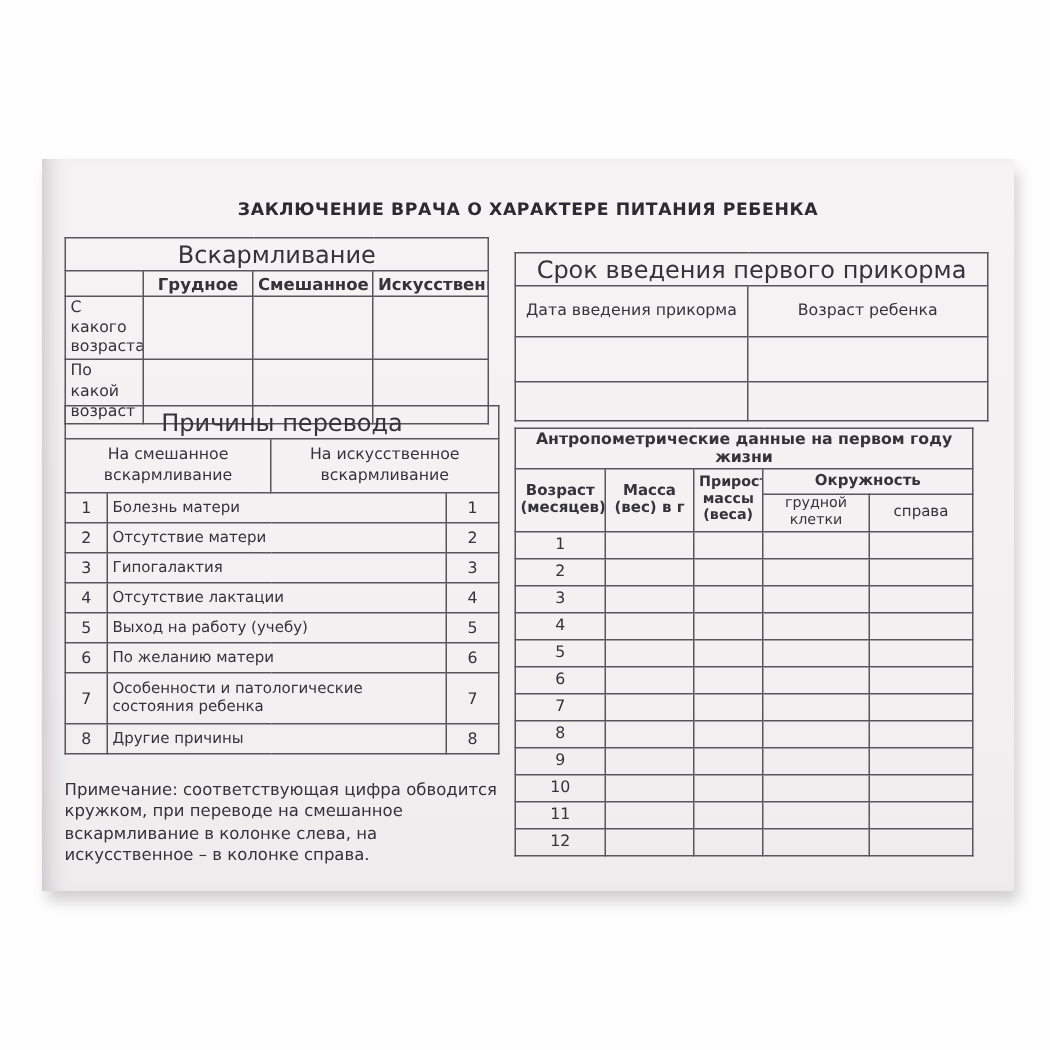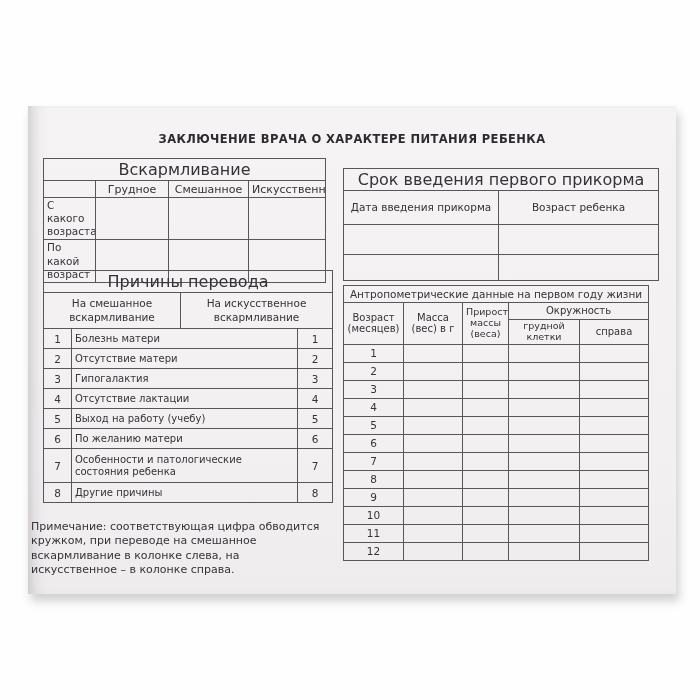--- a/index.html
+++ b/index.html
@@ -22,24 +22,24 @@
         font-size:11px;color:#333338;}
   table.tbl td{border:1px solid #57575b;padding:1px 3px;vertical-align:middle;
         overflow:hidden;}
   td.c{text-align:center;}
   td.ttl{text-align:center;font-size:16px;}
   td.lab{font-size:10.5px;line-height:1.25;}
   td.num{text-align:center;font-size:10.5px;}
   td.reason{font-size:10px;line-height:1.2;padding-left:6px;}
   td.small{font-size:10px;text-align:center;line-height:1.15;}
   td.xsmall{font-size:9.5px;text-align:center;line-height:1.15;padding:1px 1px;}
-  tr.h15{height:15px;} tr.h17{height:17px;} tr.h18{height:18px;} tr.h20{height:20px;}
+  tr.h15{height:15px;} tr.h17{height:17px;font-weight:bold;} tr.h18{height:18px;} tr.h20{height:20px;}
   tr.h26{height:26px;} tr.h30{height:30px;} tr.h32{height:32px;} tr.h34{height:34px;}
   tr.h36{height:36px;} tr.h38{height:38px;}
-  .note{position:absolute;left:31px;top:520px;width:296px;font-size:11px;line-height:1.3;color:#333338;}
+  .note{position:absolute;left:43px;top:520px;width:296px;font-size:11px;line-height:1.3;color:#333338;}
 </style>
 </head>
 <body>
 
 <div class="scene">
 
 
   <div class="page"></div>
 
   <div class="page-title">ЗАКЛЮЧЕНИЕ ВРАЧА О ХАРАКТЕРЕ ПИТАНИЯ РЕБЕНКА</div>

